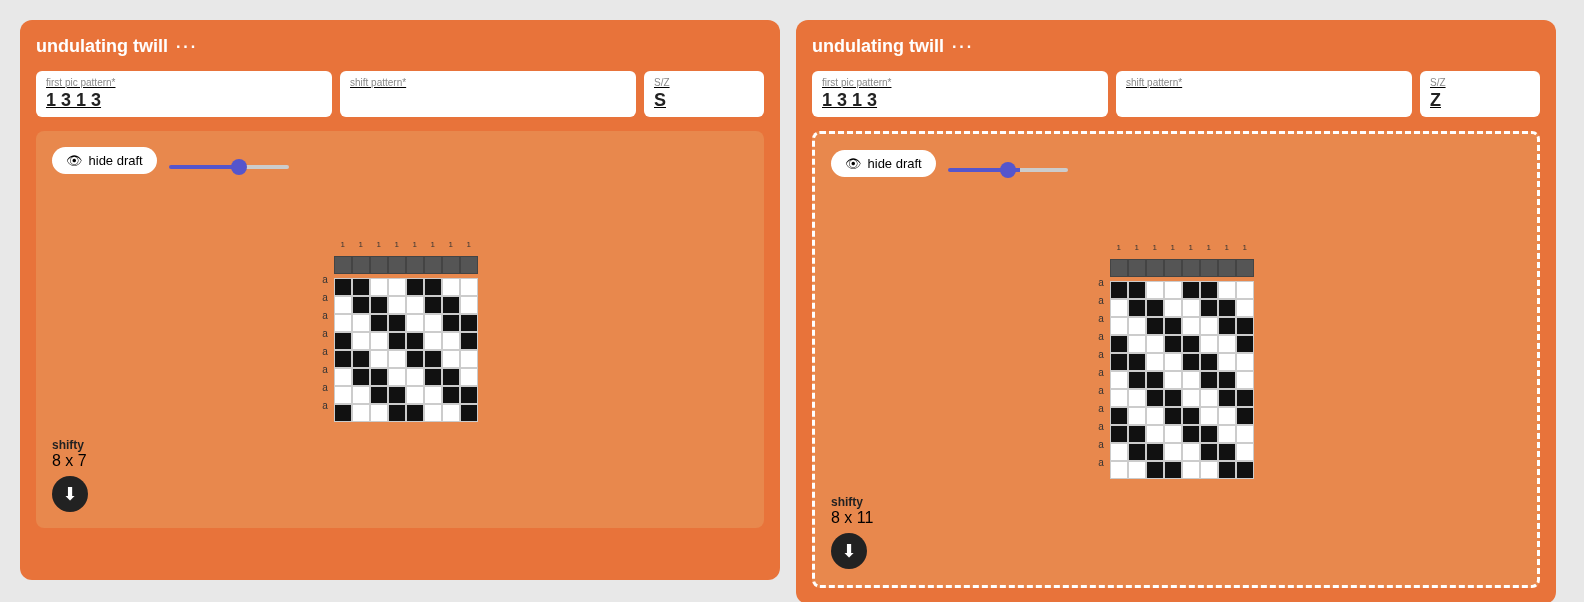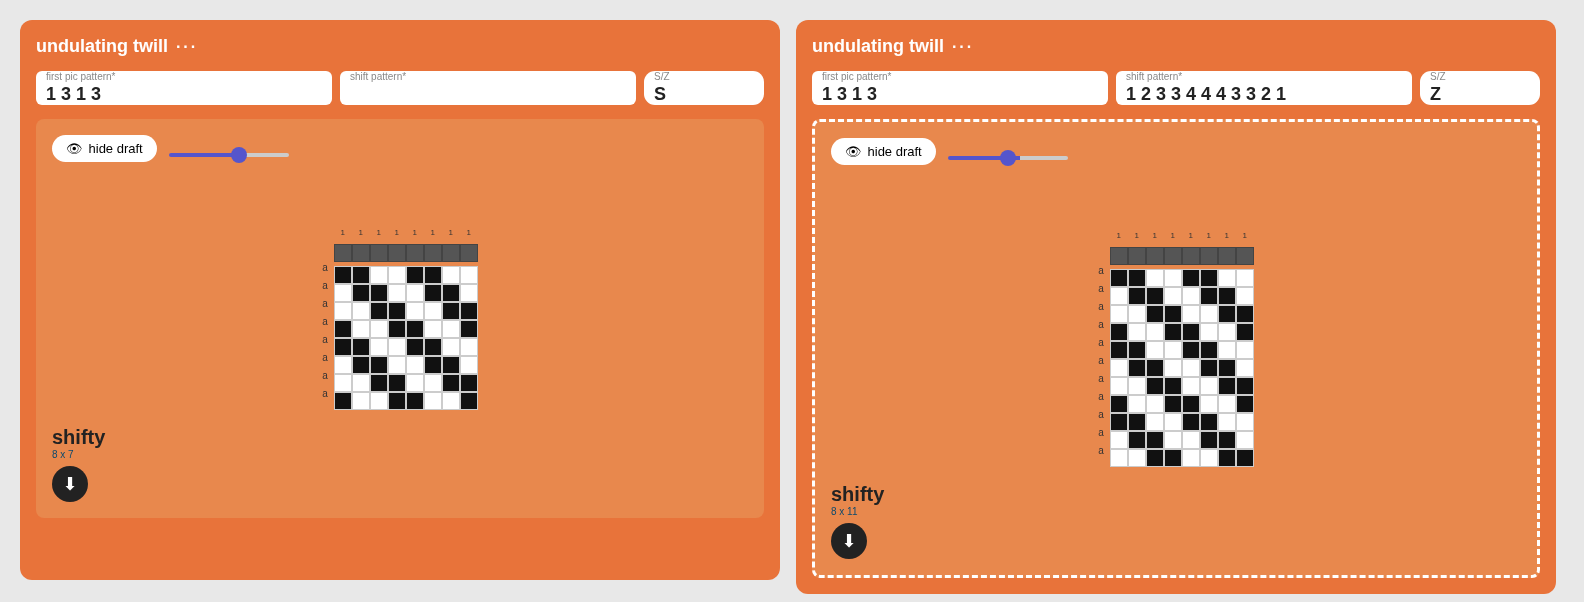--- a/index.html
+++ b/index.html
@@ -39,27 +39,27 @@
 
     .fields-row {
       display: flex;
       gap: 8px;
       margin-bottom: 14px;
     }
 
     .field-group {
       background: white;
       border-radius: 6px;
-      padding: 0 10px;
+      padding: 6px 10px;
       flex: 1;
+      text-decoration: underline;
     }
 
     .field-group.small {
       flex: 0 0 120px;
-      border-radius: 11px;
     }
 
     .field-label {
       font-size: 10px;
       color: #888;
       margin-bottom: 2px;
     }
 
     .field-value {
       font-size: 18px;
@@ -159,27 +159,27 @@
     .draft-cell.filled {
       background: #111;
     }
 
     .bottom-info {
       margin-top: 16px;
       color: #222;
     }
 
     .shifty-label {
-      font-size: 20px;
+      font-size: 12px;
       font-weight: bold;
     }
 
     .size-label {
-      font-size: 10px;
-      color: #0c4a6e;
+      font-size: 16px;
+      color: #000000;
     }
 
     .download-btn {
       background: #222;
       border: none;
       border-radius: 50%;
       width: 36px;
       height: 36px;
       cursor: pointer;
       display: flex;
@@ -378,21 +378,20 @@
     <span class="dots">···</span>
   </div>
 
   <div class="fields-row">
     <div class="field-group">
       <div class="field-label">first pic pattern*</div>
       <div class="field-value">1 3 1 3</div>
     </div>
     <div class="field-group">
       <div class="field-label">shift pattern*</div>
-      <div class="field-value">1 2 3 3 4 4 4 3 3 2 1</div>
     </div>
     <div class="field-group small">
       <div class="field-label">S/Z</div>
       <div class="field-value">Z</div>
     </div>
   </div>
 
   <div class="canvas-area" style="border: 3px dashed white;">
     <div style="display:flex; align-items:center; gap:0;">
       <button class="hide-draft-btn">

